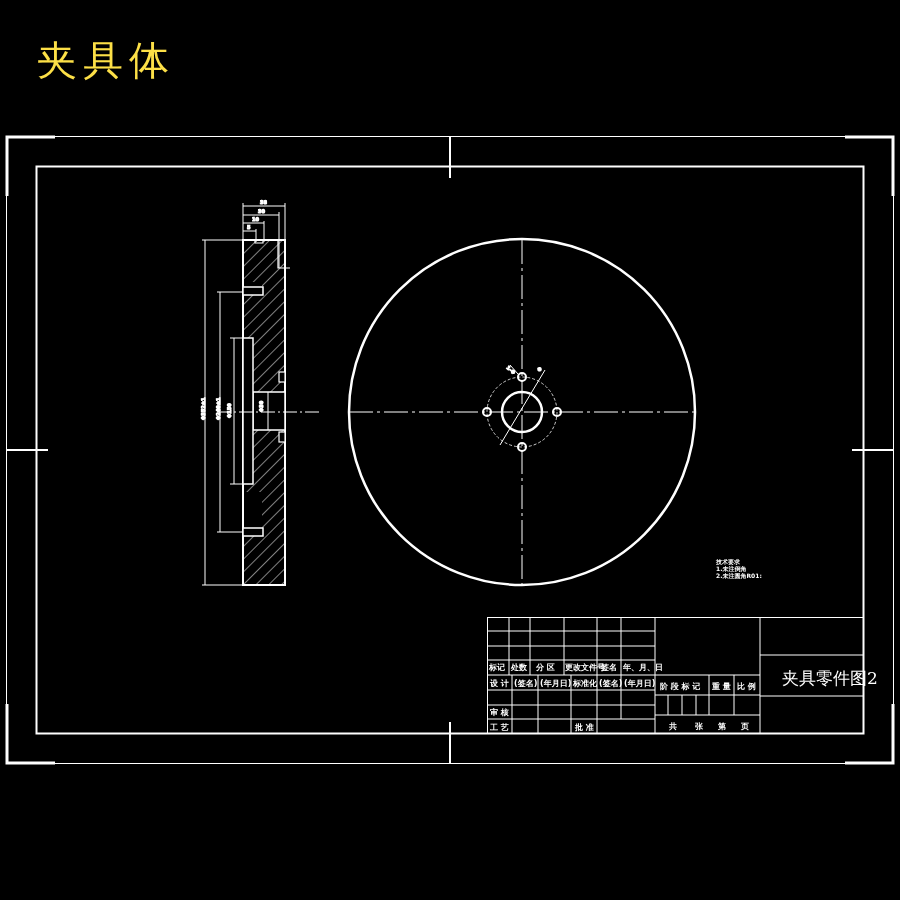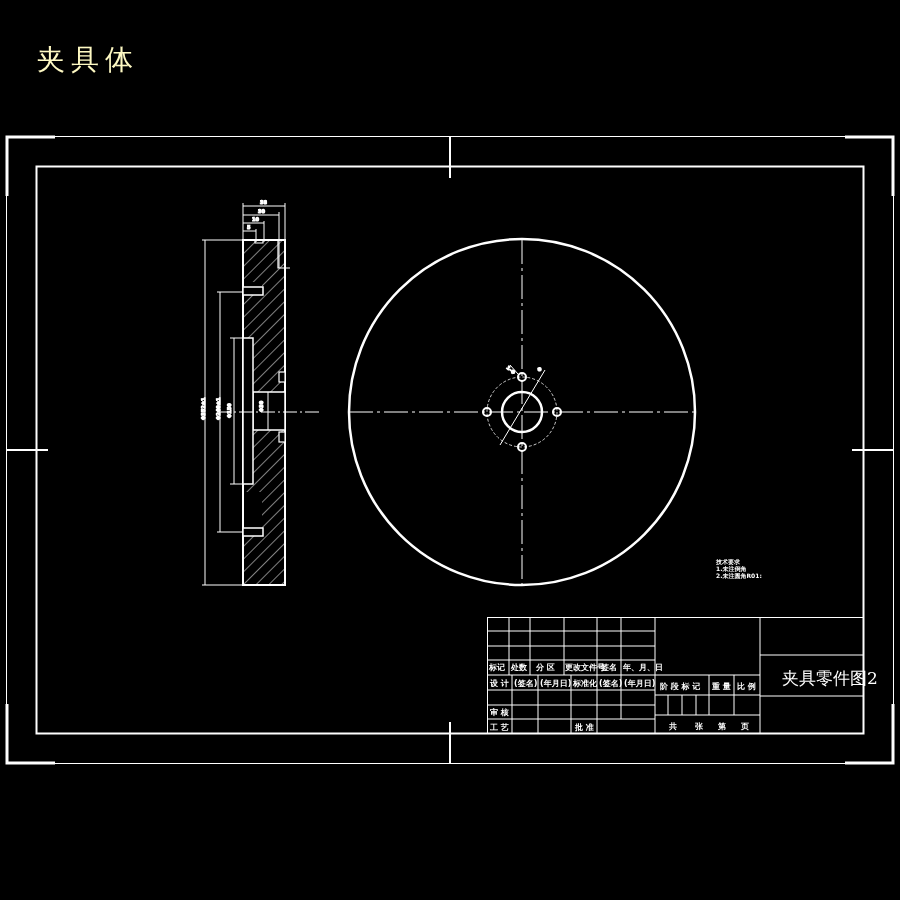--- a/index.html
+++ b/index.html
@@ -1,17 +1,17 @@
 <!DOCTYPE html>
 <html><head>
 <meta charset="utf-8">
 <style>
   html, body { margin:0; padding:0; background:#000; }
   body { width:900px; height:900px; position:relative; overflow:hidden; font-family:"DejaVu Sans", sans-serif; }
-  .title-red { position:absolute; left:37px; top:36px; color:#fef9c3; font-family:"DejaVu Serif", serif; font-size:28px; letter-spacing:6px; line-height:48px;text-align:center; }
+  .title-red { position:absolute; left:37px; top:36px; color:#fde047; font-family:"DejaVu Serif", serif; font-size:40px; letter-spacing:6px; line-height:48px;text-align:center; }
   svg { position:absolute; left:0; top:0; }
   .tb-text { fill:#fff; font-family:"DejaVu Sans", sans-serif; font-size:8px; font-weight:bold; }
   .tb-title { fill:#fff; font-family:"DejaVu Serif", serif; font-size:17px; }
   .note { fill:#fff; font-family:"DejaVu Sans", sans-serif; font-size:6px; font-weight:bold; }
   .dim { fill:#fff; font-family:"DejaVu Sans", sans-serif; font-size:5px; font-weight:bold; }
 </style>
 </head>
 <body>
 
 <div class="title-red">夹具体</div>

